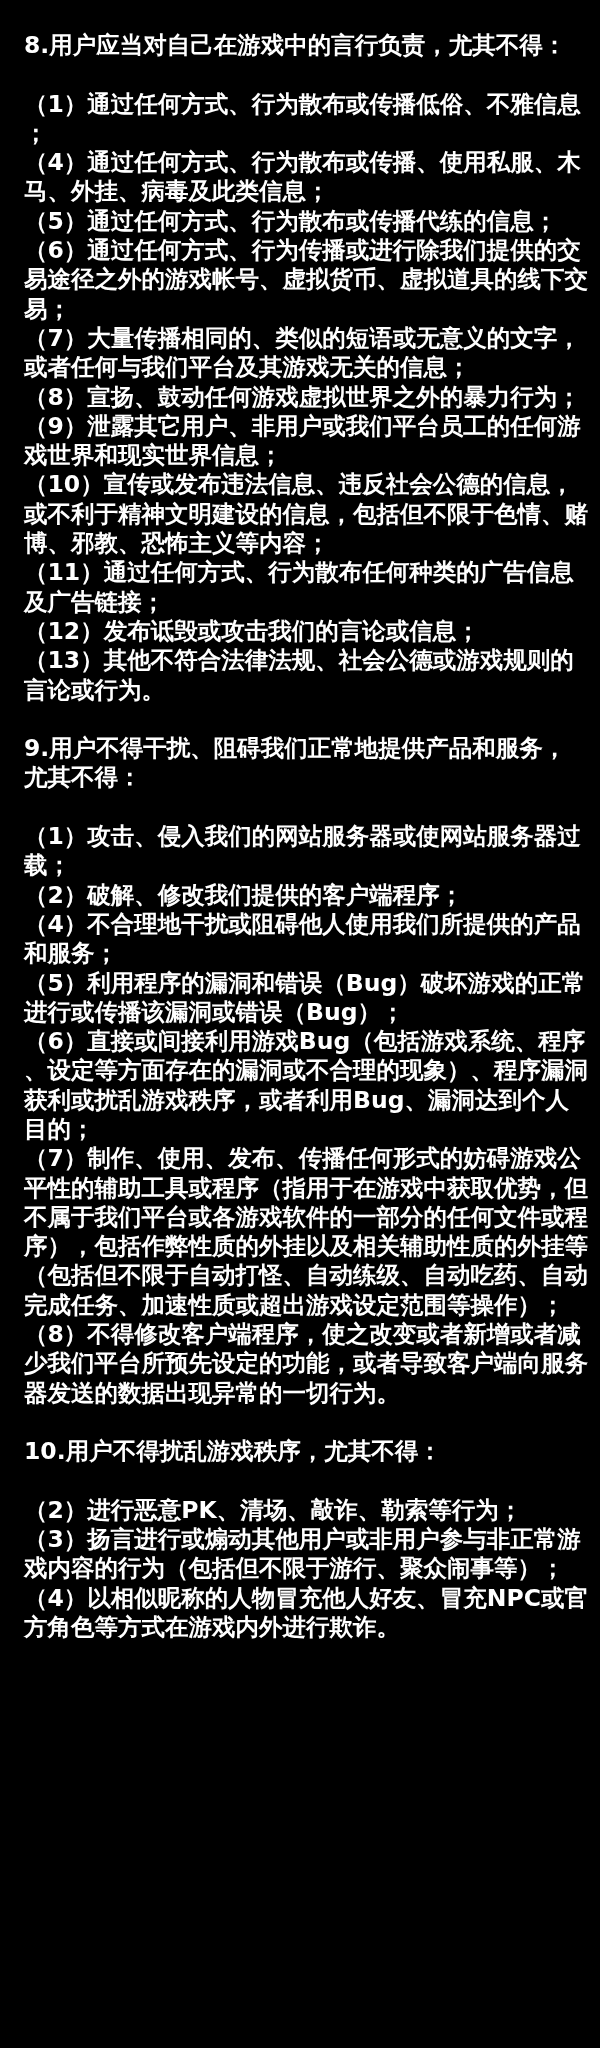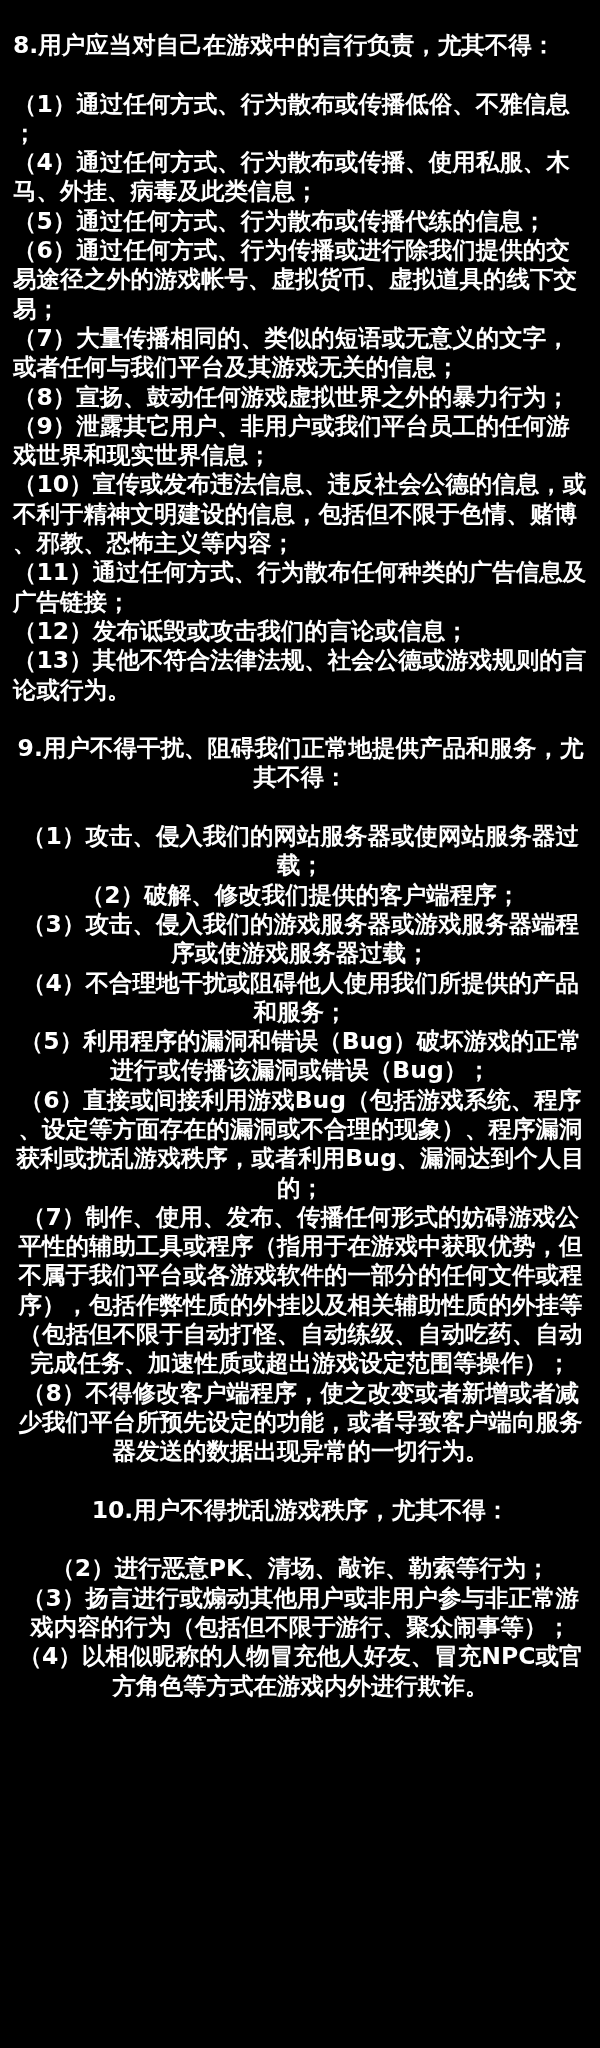--- a/index.html
+++ b/index.html
@@ -7,40 +7,39 @@
     padding: 0;
     background: #000000;
   }
   .doc {
     position: relative;
     width: 600px;
     height: 2048px;
     box-sizing: border-box;
     background: #000000;
     color: #ffffff;
-    padding: 31px 12px 40px 13px;
+    padding: 31px 12px 40px 24px;
     font-family: "DejaVu Sans", sans-serif;
     font-weight: 700;
     font-size: 23.5px;
     line-height: 29.3px;
     text-align: left;
     word-break: break-all;
     line-break: anywhere;
     overflow: hidden;
   }
   .doc p {
     margin: 0;
     padding: 0;
   }
   .section-heading {
     margin-bottom: 29.3px !important;
   }
   .tos-section + .tos-section {
     margin-top: 29.3px;
-    text-align: center;
   }
 </style>
 </head>
 <body>
 
 <div class="doc">
 
   <section class="tos-section">
     <p class="section-heading">8.用户应当对自己在游戏中的言行负责，尤其不得：</p>
     <p class="item">（1）通过任何方式、行为散布或传播低俗、不雅信息；</p>
@@ -53,21 +52,20 @@
     <p class="item">（10）宣传或发布违法信息、违反社会公德的信息，或不利于精神文明建设的信息，包括但不限于色情、赌博、邪教、恐怖主义等内容；</p>
     <p class="item">（11）通过任何方式、行为散布任何种类的广告信息及广告链接；</p>
     <p class="item">（12）发布诋毁或攻击我们的言论或信息；</p>
     <p class="item">（13）其他不符合法律法规、社会公德或游戏规则的言论或行为。</p>
   </section>
 
   <section class="tos-section">
     <p class="section-heading">9.用户不得干扰、阻碍我们正常地提供产品和服务，尤其不得：</p>
     <p class="item">（1）攻击、侵入我们的网站服务器或使网站服务器过载；</p>
     <p class="item">（2）破解、修改我们提供的客户端程序；</p>
-    <p class="item">（3）攻击、侵入我们的游戏服务器或游戏服务器端程序或使游戏服务器过载；</p>
     <p class="item">（4）不合理地干扰或阻碍他人使用我们所提供的产品和服务；</p>
     <p class="item">（5）利用程序的漏洞和错误（Bug）破坏游戏的正常进行或传播该漏洞或错误（Bug）；</p>
     <p class="item">（6）直接或间接利用游戏Bug（包括游戏系统、程序、设定等方面存在的漏洞或不合理的现象）、程序漏洞获利或扰乱游戏秩序，或者利用Bug、漏洞达到个人目的；</p>
     <p class="item">（7）制作、使用、发布、传播任何形式的妨碍游戏公平性的辅助工具或程序（指用于在游戏中获取优势，但不属于我们平台或各游戏软件的一部分的任何文件或程序），包括作弊性质的外挂以及相关辅助性质的外挂等（包括但不限于自动打怪、自动练级、自动吃药、自动完成任务、加速性质或超出游戏设定范围等操作）；</p>
     <p class="item">（8）不得修改客户端程序，使之改变或者新增或者减少我们平台所预先设定的功能，或者导致客户端向服务器发送的数据出现异常的一切行为。</p>
   </section>
 
   <section class="tos-section">
     <p class="section-heading">10.用户不得扰乱游戏秩序，尤其不得：</p>
     <p class="item">（2）进行恶意PK、清场、敲诈、勒索等行为；</p>

